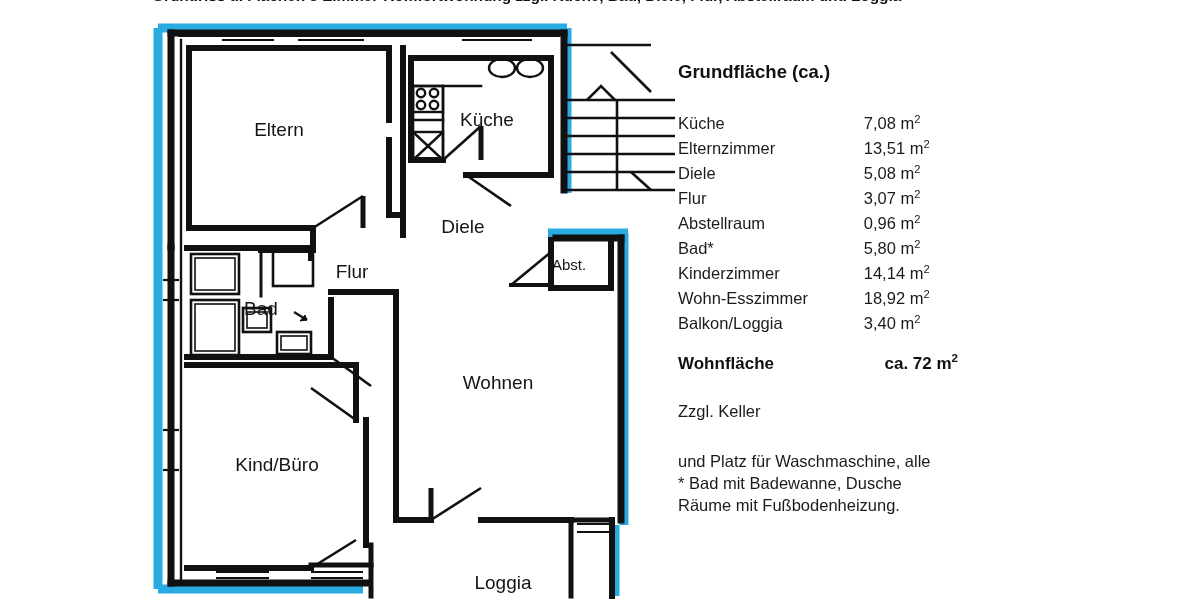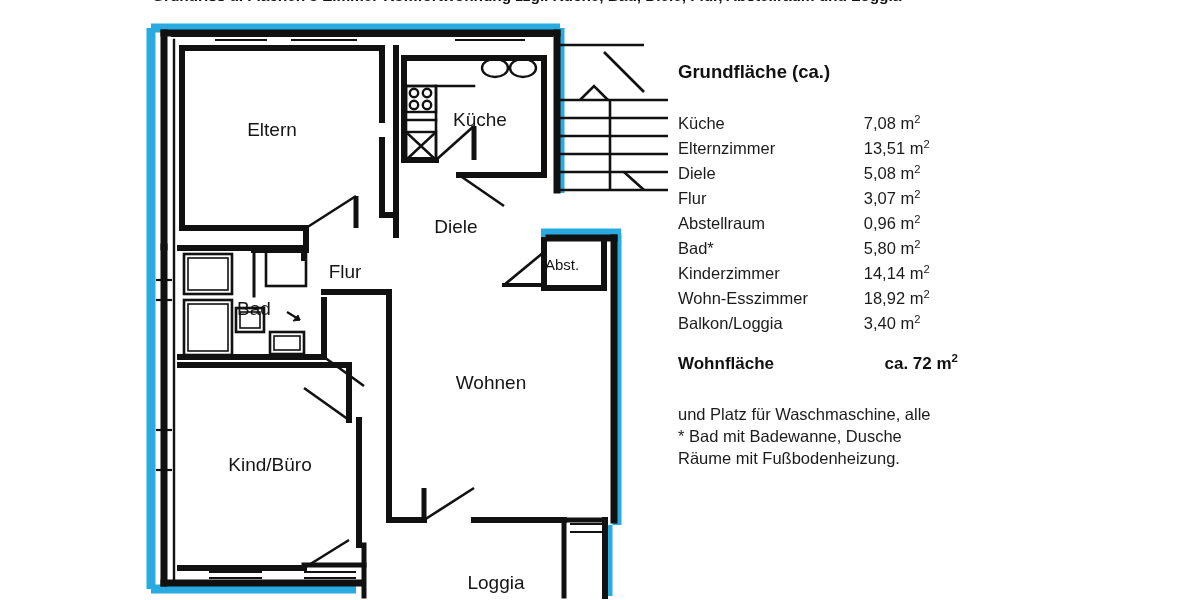--- a/index.html
+++ b/index.html
@@ -28,21 +28,21 @@
     font-weight: 700;
     letter-spacing: -0.1px;
     white-space: nowrap;
     color: #141414;
     overflow: hidden;
   }
 
   
   #plan-stage {
     position: absolute;
-    left: 4px;
+    left: 11px;
     top: 0;
     width: 670px;
     height: 600px;
     overflow: hidden;
   }
   #plan-svg { display: block; }
 
   .rm-label {
     font-family: "Liberation Sans", "DejaVu Sans", sans-serif;
     fill: #151515;
@@ -358,19 +358,20 @@
           <td class="val"><span>3,40 m</span><sup class="sq">2</sup></td>
         </tr>
       </tbody>
   </table>
 
   <div class="total-row">
     <span class="tl">Wohnfläche</span>
     <span class="tv"><span>ca. 72 m</span><sup class="sq">2</sup></span>
   </div>
 
+  <div class="note-keller">Zzgl. Keller</div>
 
   <div class="note-star">
     <div>und Platz für Waschmaschine, alle</div>
     <div>* Bad mit Badewanne, Dusche</div>
     <div>Räume mit Fußbodenheizung.</div>
   </div>
 </div>
 
 </body></html>

